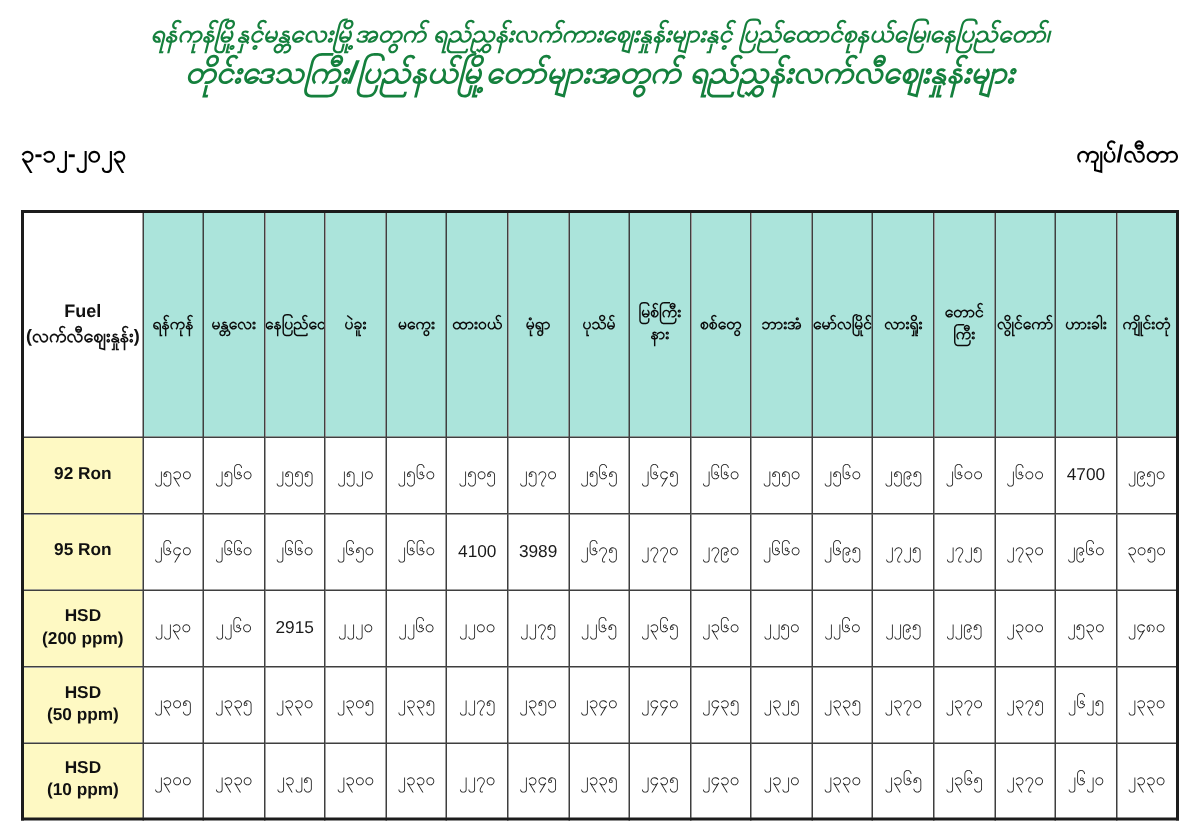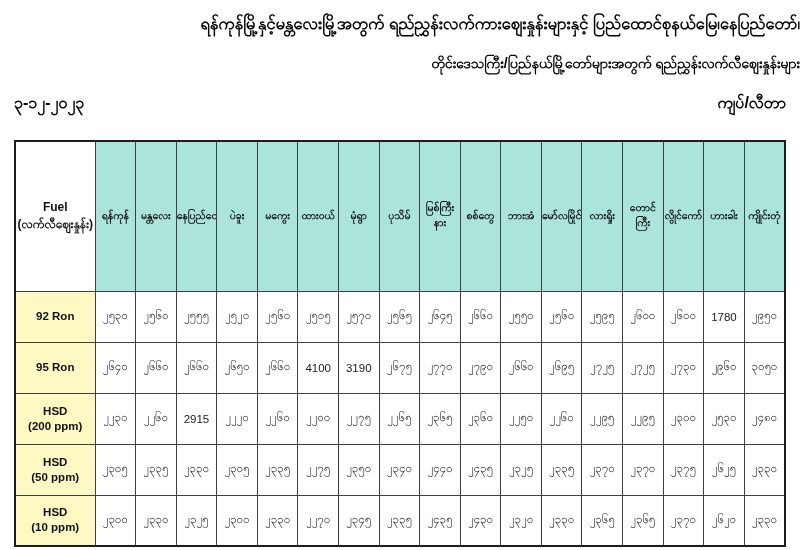--- a/index.html
+++ b/index.html
@@ -5,26 +5,27 @@
   html,body{margin:0;padding:0;}
   body{
     width:800px;height:550px;
     background:#ffffff;
     font-family:"Liberation Sans","DejaVu Sans",sans-serif;
     color:#111;
     position:relative;
     overflow:hidden;
   }
   .title{
-    text-align:right;
+    text-align:center;
     font-weight:bold;
-    color:#000000;
+    color:#15803d;
+    font-style:italic;
   }
   #title1{padding-top:10px;font-size:16.5px;line-height:26px;}
-  #title2{font-size:14px;line-height:26px;margin-top:14px;}
+  #title2{font-size:21px;line-height:26px;margin-top:0;}
   .meta{
     position:absolute;
     top:92px;left:14px;right:14px;
     display:flex;justify-content:space-between;align-items:center;
     font-weight:bold;font-size:16px;color:#000;
   }
   #price-table{
     position:absolute;
     top:140px;left:14px;
     width:772px;height:405px;
@@ -132,34 +133,34 @@
         <td class="price-cell">၂၅၀၅</td>
         <td class="price-cell">၂၅၇၀</td>
         <td class="price-cell">၂၅၆၅</td>
         <td class="price-cell">၂၆၄၅</td>
         <td class="price-cell">၂၆၆၀</td>
         <td class="price-cell">၂၅၅၀</td>
         <td class="price-cell">၂၅၆၀</td>
         <td class="price-cell">၂၅၉၅</td>
         <td class="price-cell">၂၆၀၀</td>
         <td class="price-cell">၂၆၀၀</td>
-        <td class="price-cell">1780</td>
+        <td class="price-cell">4700</td>
         <td class="price-cell">၂၉၅၀</td>
       </tr>
       <tr class="data-row">
         <th class="row-label">
           <div>95 Ron</div>
         </th>
         <td class="price-cell">၂၆၄၀</td>
         <td class="price-cell">၂၆၆၀</td>
         <td class="price-cell">၂၆၆၀</td>
         <td class="price-cell">၂၆၅၀</td>
         <td class="price-cell">၂၆၆၀</td>
         <td class="price-cell">4100</td>
-        <td class="price-cell">3190</td>
+        <td class="price-cell">3989</td>
         <td class="price-cell">၂၆၇၅</td>
         <td class="price-cell">၂၇၇၀</td>
         <td class="price-cell">၂၇၉၀</td>
         <td class="price-cell">၂၆၆၀</td>
         <td class="price-cell">၂၆၉၅</td>
         <td class="price-cell">၂၇၂၅</td>
         <td class="price-cell">၂၇၂၅</td>
         <td class="price-cell">၂၇၃၀</td>
         <td class="price-cell">၂၉၆၀</td>
         <td class="price-cell">၃၀၅၀</td>

